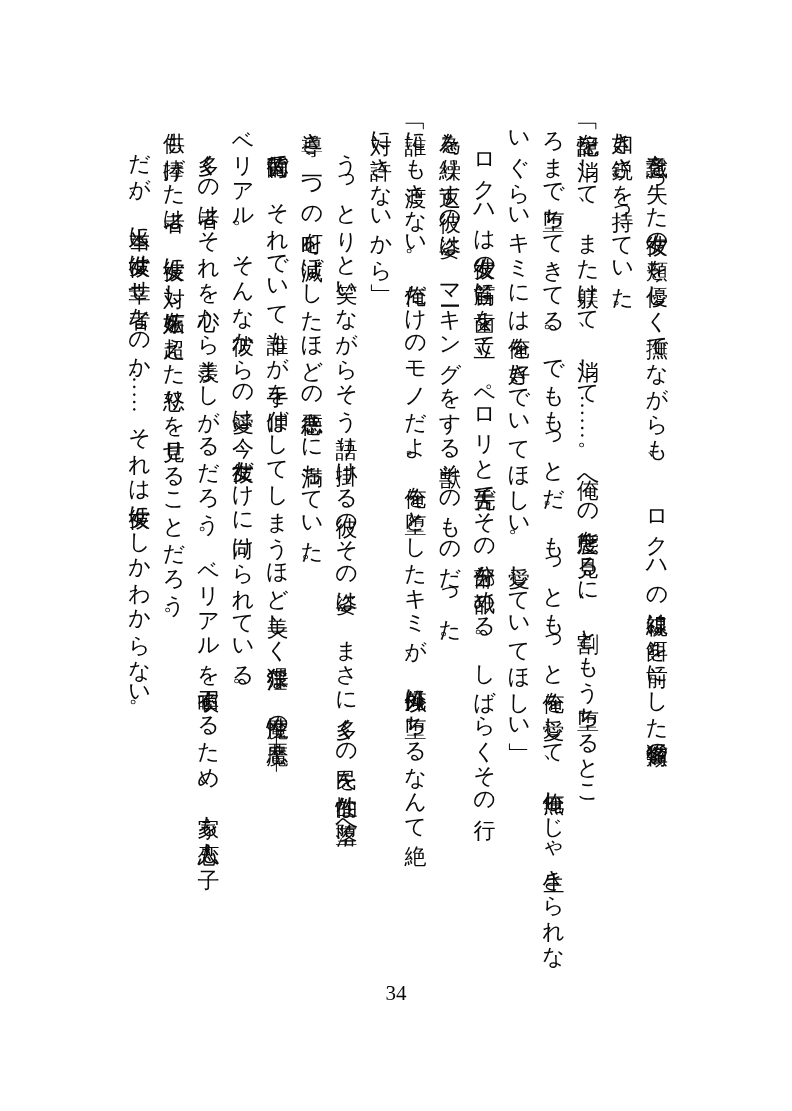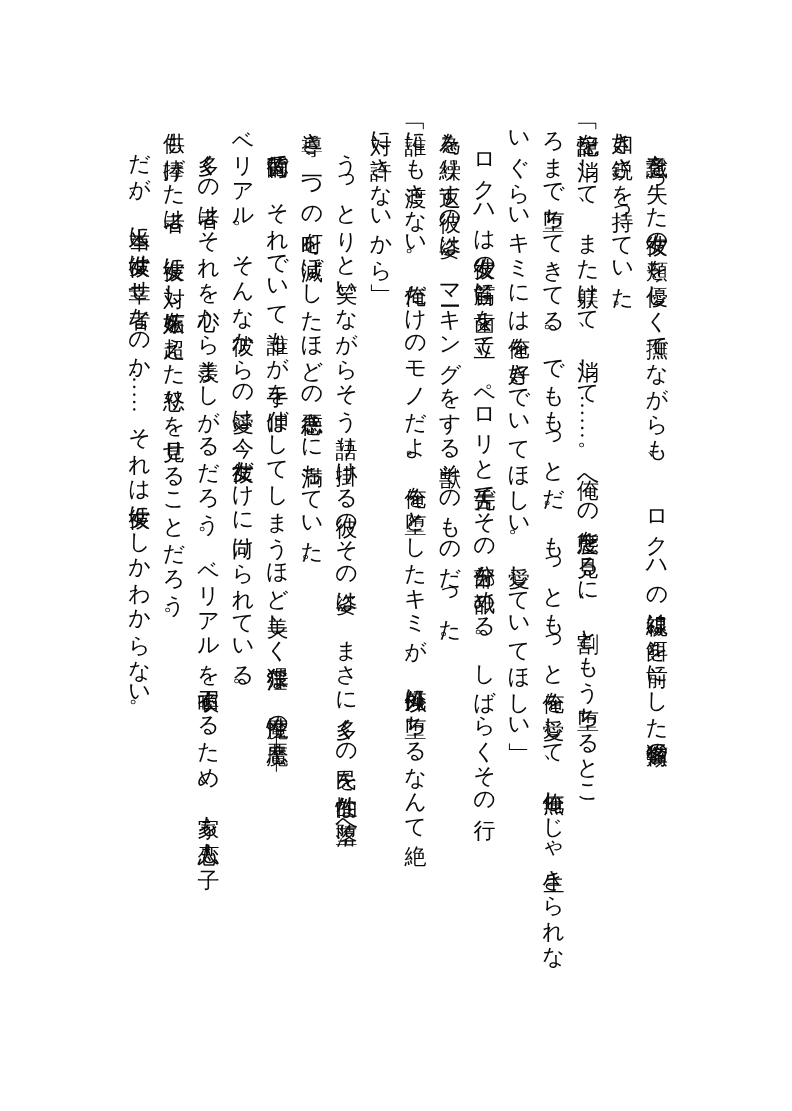--- a/index.html
+++ b/index.html
@@ -63,13 +63,14 @@
     <div class="text-line">「誰にも渡さない。俺だけのモノだよ。俺を堕としたキミが、俺以外に堕ちるなんて絶</div>
     <div class="text-line">対に許さないから」</div>
     <div class="text-line indented">うっとりと笑いながらそう語り掛ける彼のその姿は、まさに多くの民を性的な堕落へ</div>
     <div class="text-line">導き、一つの町を滅ぼしたほどの悪徳さに満ちていた。</div>
     <div class="text-line indented">背徳的で、それでいて誰もが手を伸ばしてしまうほど美しく淫猥な、魔性の悪魔――</div>
     <div class="text-line">ベリアル。そんな彼からの愛は今、彼女だけに向けられている。</div>
     <div class="text-line indented">多くの者はそれを心から羨ましがるだろう。ベリアルを召喚するため、家も恋人も子</div>
     <div class="text-line">供も捧げた者は、彼女に対し嫉妬を超えた怒りを見せることだろう。</div>
     <div class="text-line indented">だが、本当に彼女は幸せ者なのか……それは彼女にしかわからない。</div>
   </div>
+  <div class="page-number">34</div>
 </div>
 
 </body></html>

